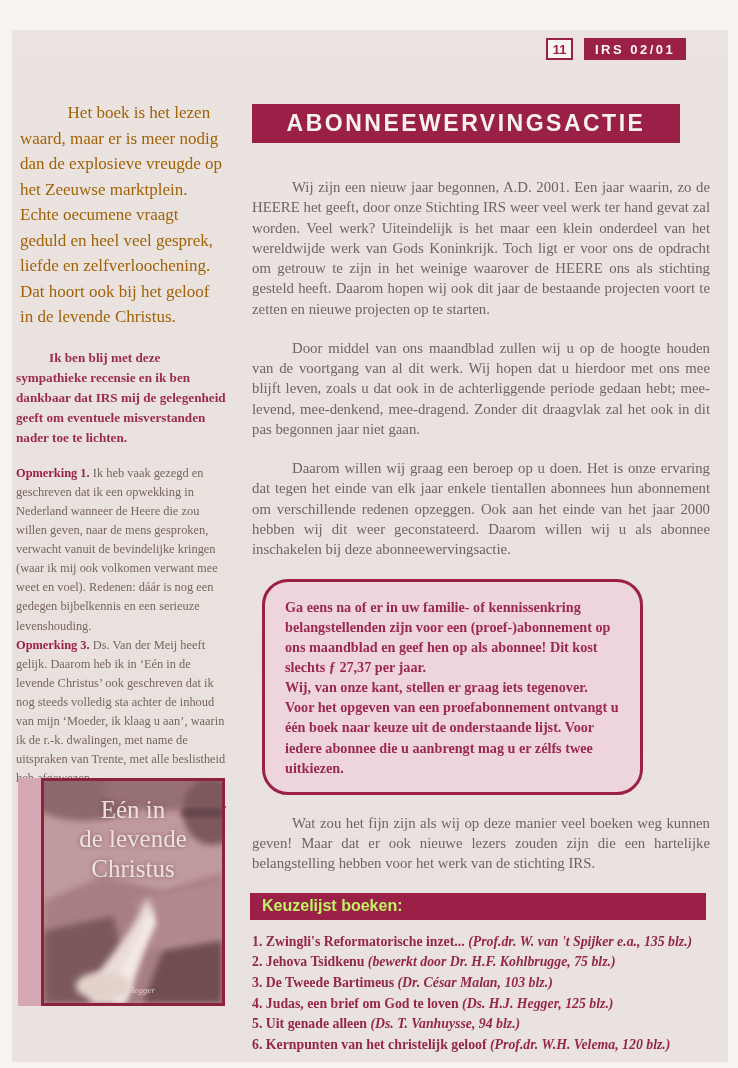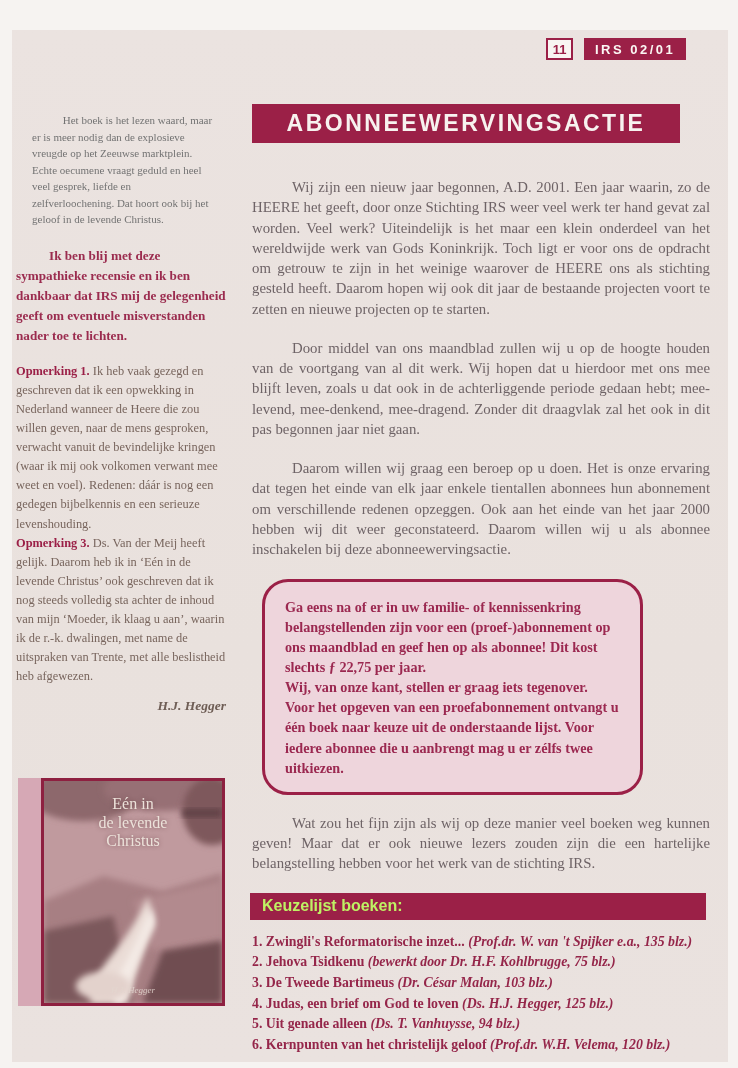--- a/index.html
+++ b/index.html
@@ -19,21 +19,21 @@
     font:bold 13px "Liberation Sans",sans-serif;display:flex;align-items:center;justify-content:center;
     box-sizing:border-box;
   }
   .badge-issue{
     background:#9b2047;color:#fbf7f4;padding:0 11px;letter-spacing:2.5px;
     font:bold 13px "Liberation Sans",sans-serif;display:flex;align-items:center;justify-content:center;
   }
   
   .left-col{position:absolute;left:16px;top:96px;width:214px;}
   .lc-intro{
-    margin:16px;font-size:11px;line-height:1.5;color:#737373;text-indent:2.8em;
+    margin:4px;font-size:17px;line-height:1.5;color:#a16207;text-indent:2.8em;
   }
   .lc-heading{
     margin:22px 0 0 0;font-size:27px;font-weight:bold;color:#9b2047;letter-spacing:-0.3px;
     font-family:"Liberation Serif",serif;
   }
   .lc-lead{
     margin:18px 0 0 0;font-size:13.2px;line-height:1.52;color:#9b2c4f;font-weight:bold;text-indent:2.5em;
   }
   .lc-remarks{margin-top:16px;font-size:12.4px;line-height:1.54;color:#78655d;}
   .lc-remarks p{margin:0;}
@@ -44,21 +44,21 @@
   
   .book-wrap{position:absolute;left:18px;top:778px;width:207px;height:228px;display:flex;}
   .book-spine{width:23px;background:#d6a8b5;}
   .book-cover{
     flex:1;position:relative;border:3px solid #8e2040;overflow:hidden;
     background:#c49da2;
   }
   .book-cover svg{position:absolute;inset:0;width:100%;height:100%;}
   .book-title{
     position:absolute;top:14px;left:0;right:0;text-align:center;
-    color:#ece2da;font-family:"Liberation Serif",serif;font-size:16px;line-height:1.17;
+    color:#ece2da;font-family:"Liberation Serif",serif;font-size:25px;line-height:1.17;
     text-shadow:0 0 4px rgba(90,50,55,.55);
   }
   .book-author{
     position:absolute;bottom:8px;left:0;right:0;text-align:center;
     color:#e3d6cf;font-style:italic;font-size:9px;opacity:.85;
   }
   
   .right-col{position:absolute;left:252px;top:104px;width:458px;}
   .banner{
     width:428px;height:39px;background:#9b2047;display:flex;align-items:center;justify-content:center;
@@ -144,21 +144,21 @@
 <div class="right-col">
   <div class="banner">
     <span>ABONNEEWERVINGSACTIE</span>
   </div>
 
   <p class="rc-par">Wij zijn een nieuw jaar begonnen, A.D. 2001. Een jaar waarin, zo de HEERE het geeft, door onze Stichting IRS weer veel werk ter hand gevat zal worden. Veel werk? Uiteindelijk is het maar een klein onderdeel van het wereldwijde werk van Gods Koninkrijk. Toch ligt er voor ons de opdracht om getrouw te zijn in het weinige waarover de HEERE ons als stichting gesteld heeft. Daarom hopen wij ook dit jaar de bestaande projecten voort te zetten en nieuwe projecten op te starten.</p>
   <p class="rc-par">Door middel van ons maandblad zullen wij u op de hoogte houden van de voortgang van al dit werk. Wij hopen dat u hierdoor met ons mee blijft leven, zoals u dat ook in de achterliggende periode gedaan hebt; mee-levend, mee-denkend, mee-dragend. Zonder dit draagvlak zal het ook in dit pas begonnen jaar niet gaan.</p>
   <p class="rc-par">Daarom willen wij graag een beroep op u doen. Het is onze ervaring dat tegen het einde van elk jaar enkele tientallen abonnees hun abonnement om verschillende redenen opzeggen. Ook aan het einde van het jaar 2000 hebben wij dit weer geconstateerd. Daarom willen wij u als abonnee inschakelen bij deze abonneewervingsactie.</p>
 
   <div class="promo-box">
-    <p>Ga eens na of er in uw familie- of kennissenkring belangstellenden zijn voor een (proef-)abonnement op ons maandblad en geef hen op als abonnee! Dit kost slechts ƒ 22,75 per jaar.</p>
+    <p>Ga eens na of er in uw familie- of kennissenkring belangstellenden zijn voor een (proef-)abonnement op ons maandblad en geef hen op als abonnee! Dit kost slechts ƒ 27,37 per jaar.</p>
     <p>Wij, van onze kant, stellen er graag iets tegenover. Voor het opgeven van een proefabonnement ontvangt u één boek naar keuze uit de onderstaande lijst. Voor iedere abonnee die u aanbrengt mag u er zélfs twee uitkiezen.</p>
   </div>
 
   <p class="rc-par">Wat zou het fijn zijn als wij op deze manier veel boeken weg kunnen geven! Maar dat er ook nieuwe lezers zouden zijn die een hartelijke belangstelling hebben voor het werk van de stichting IRS.</p>
 
   <div class="keuze-bar">
     <span>Keuzelijst boeken:</span>
   </div>
 
   <ul class="books">

